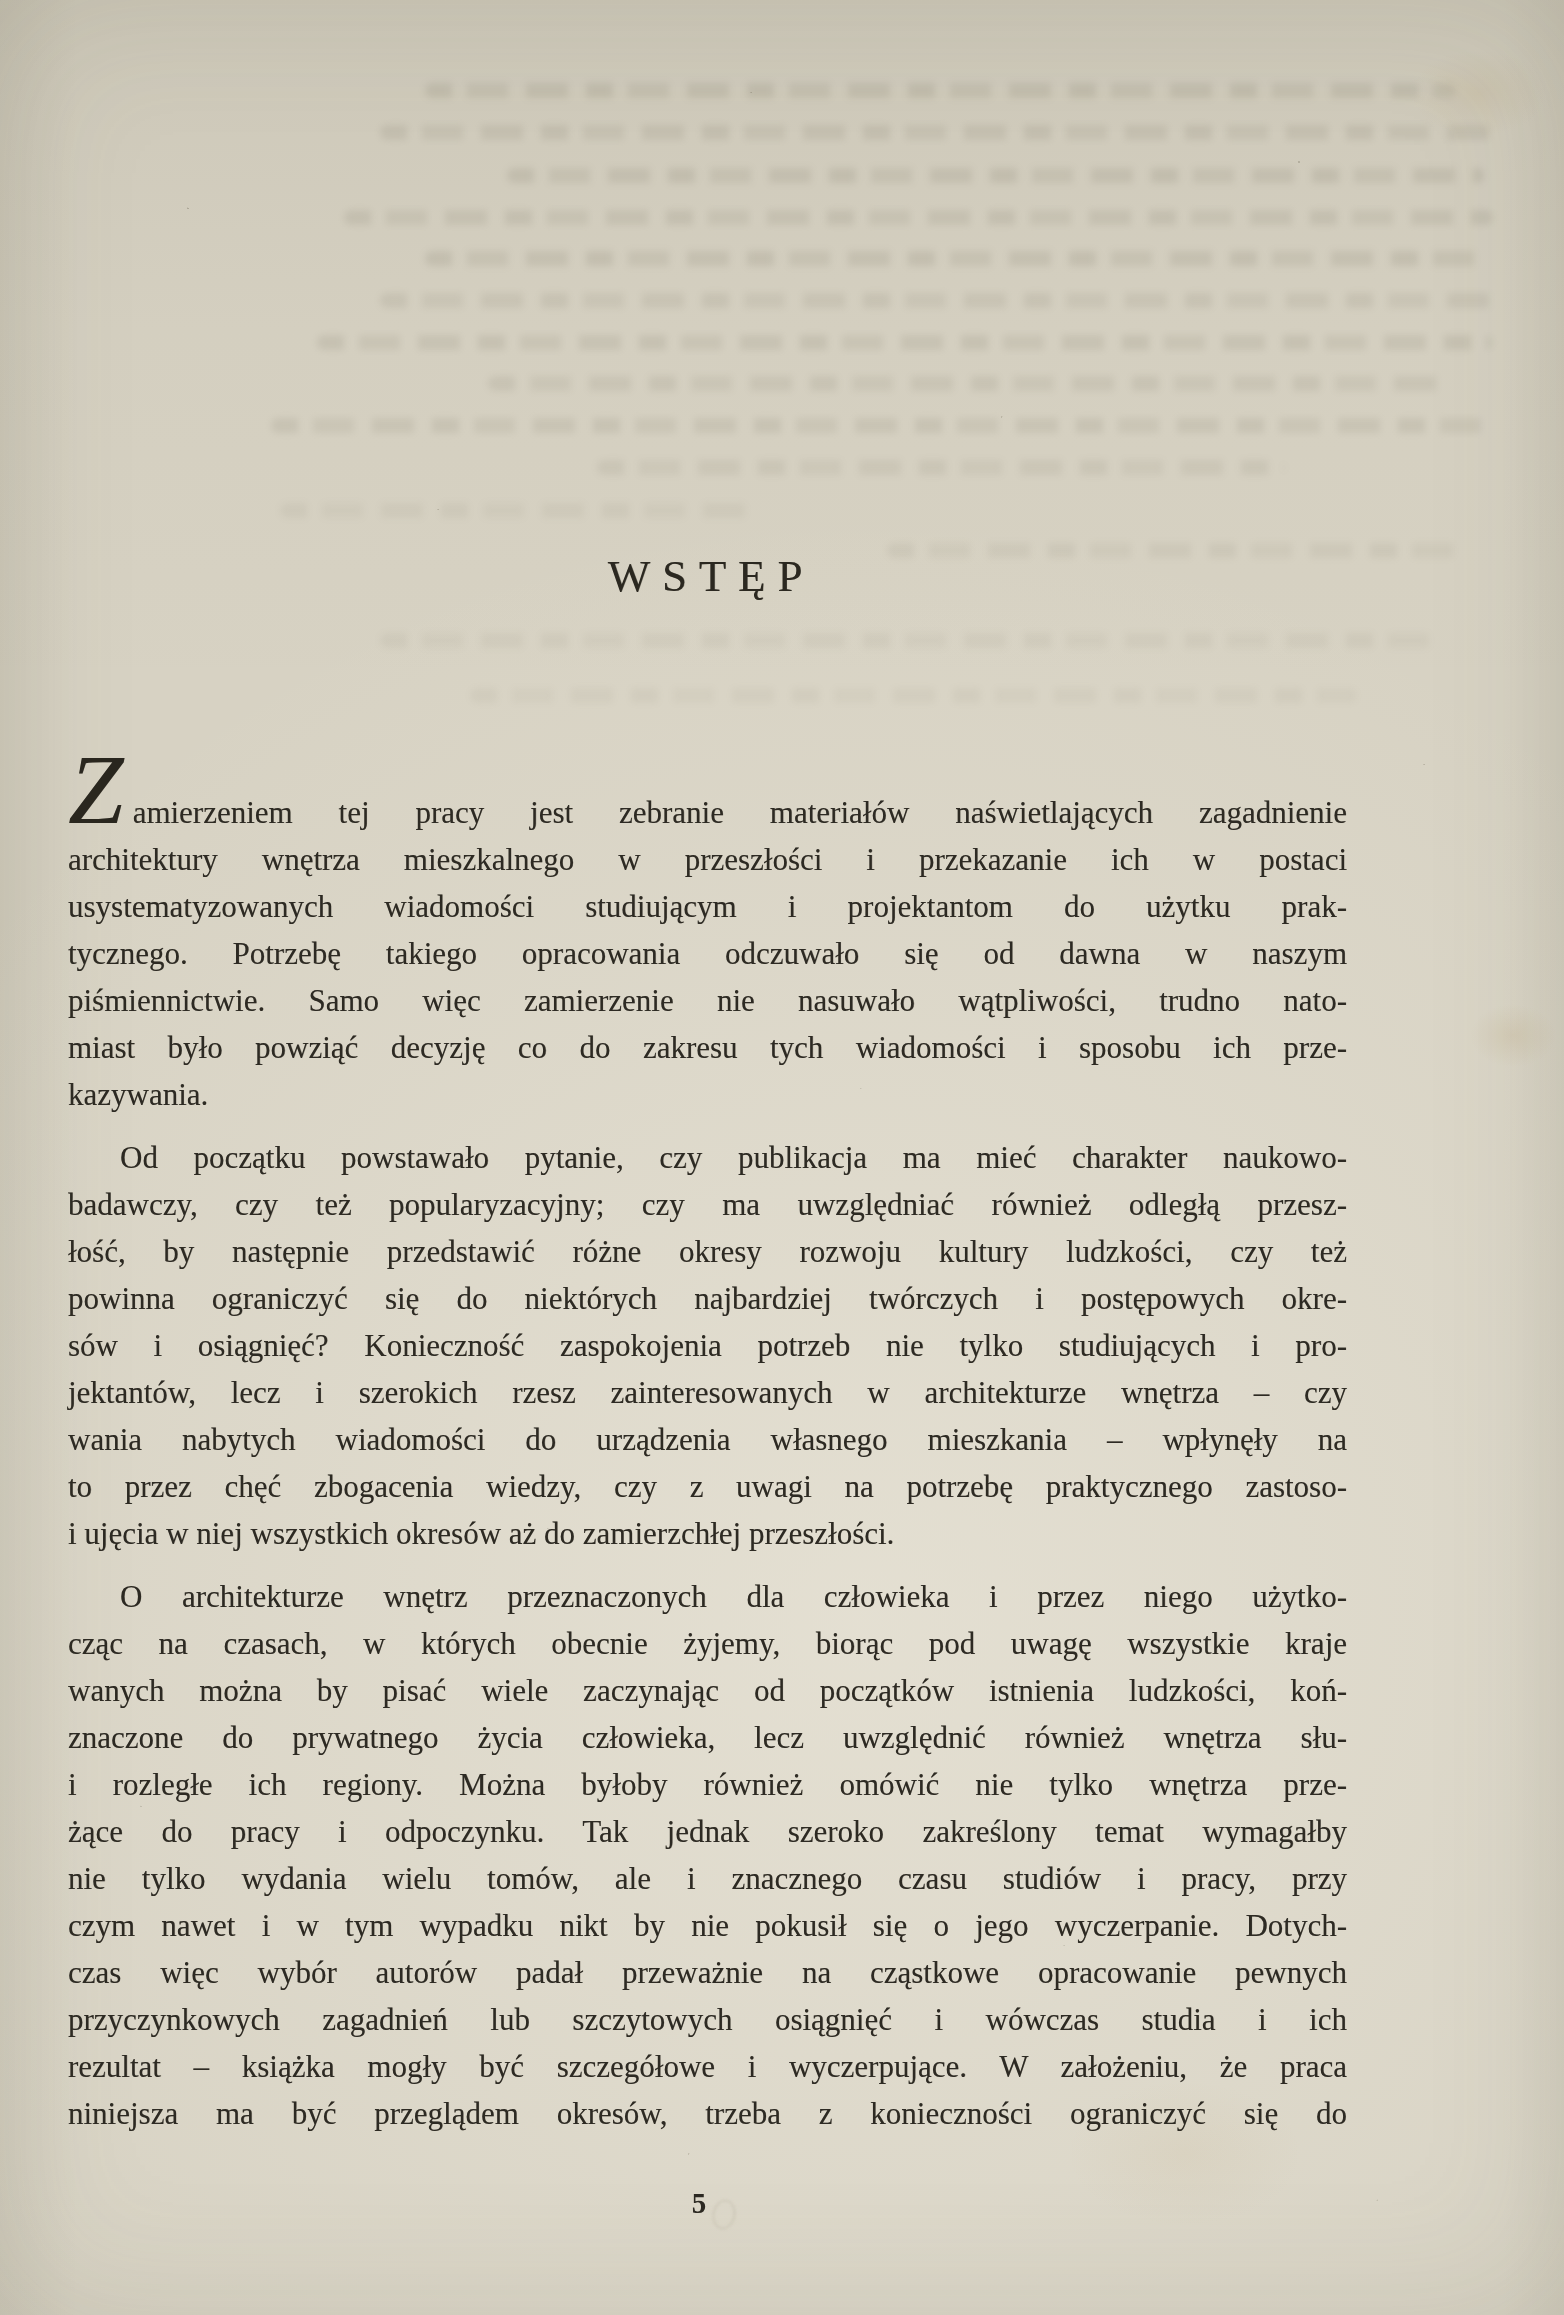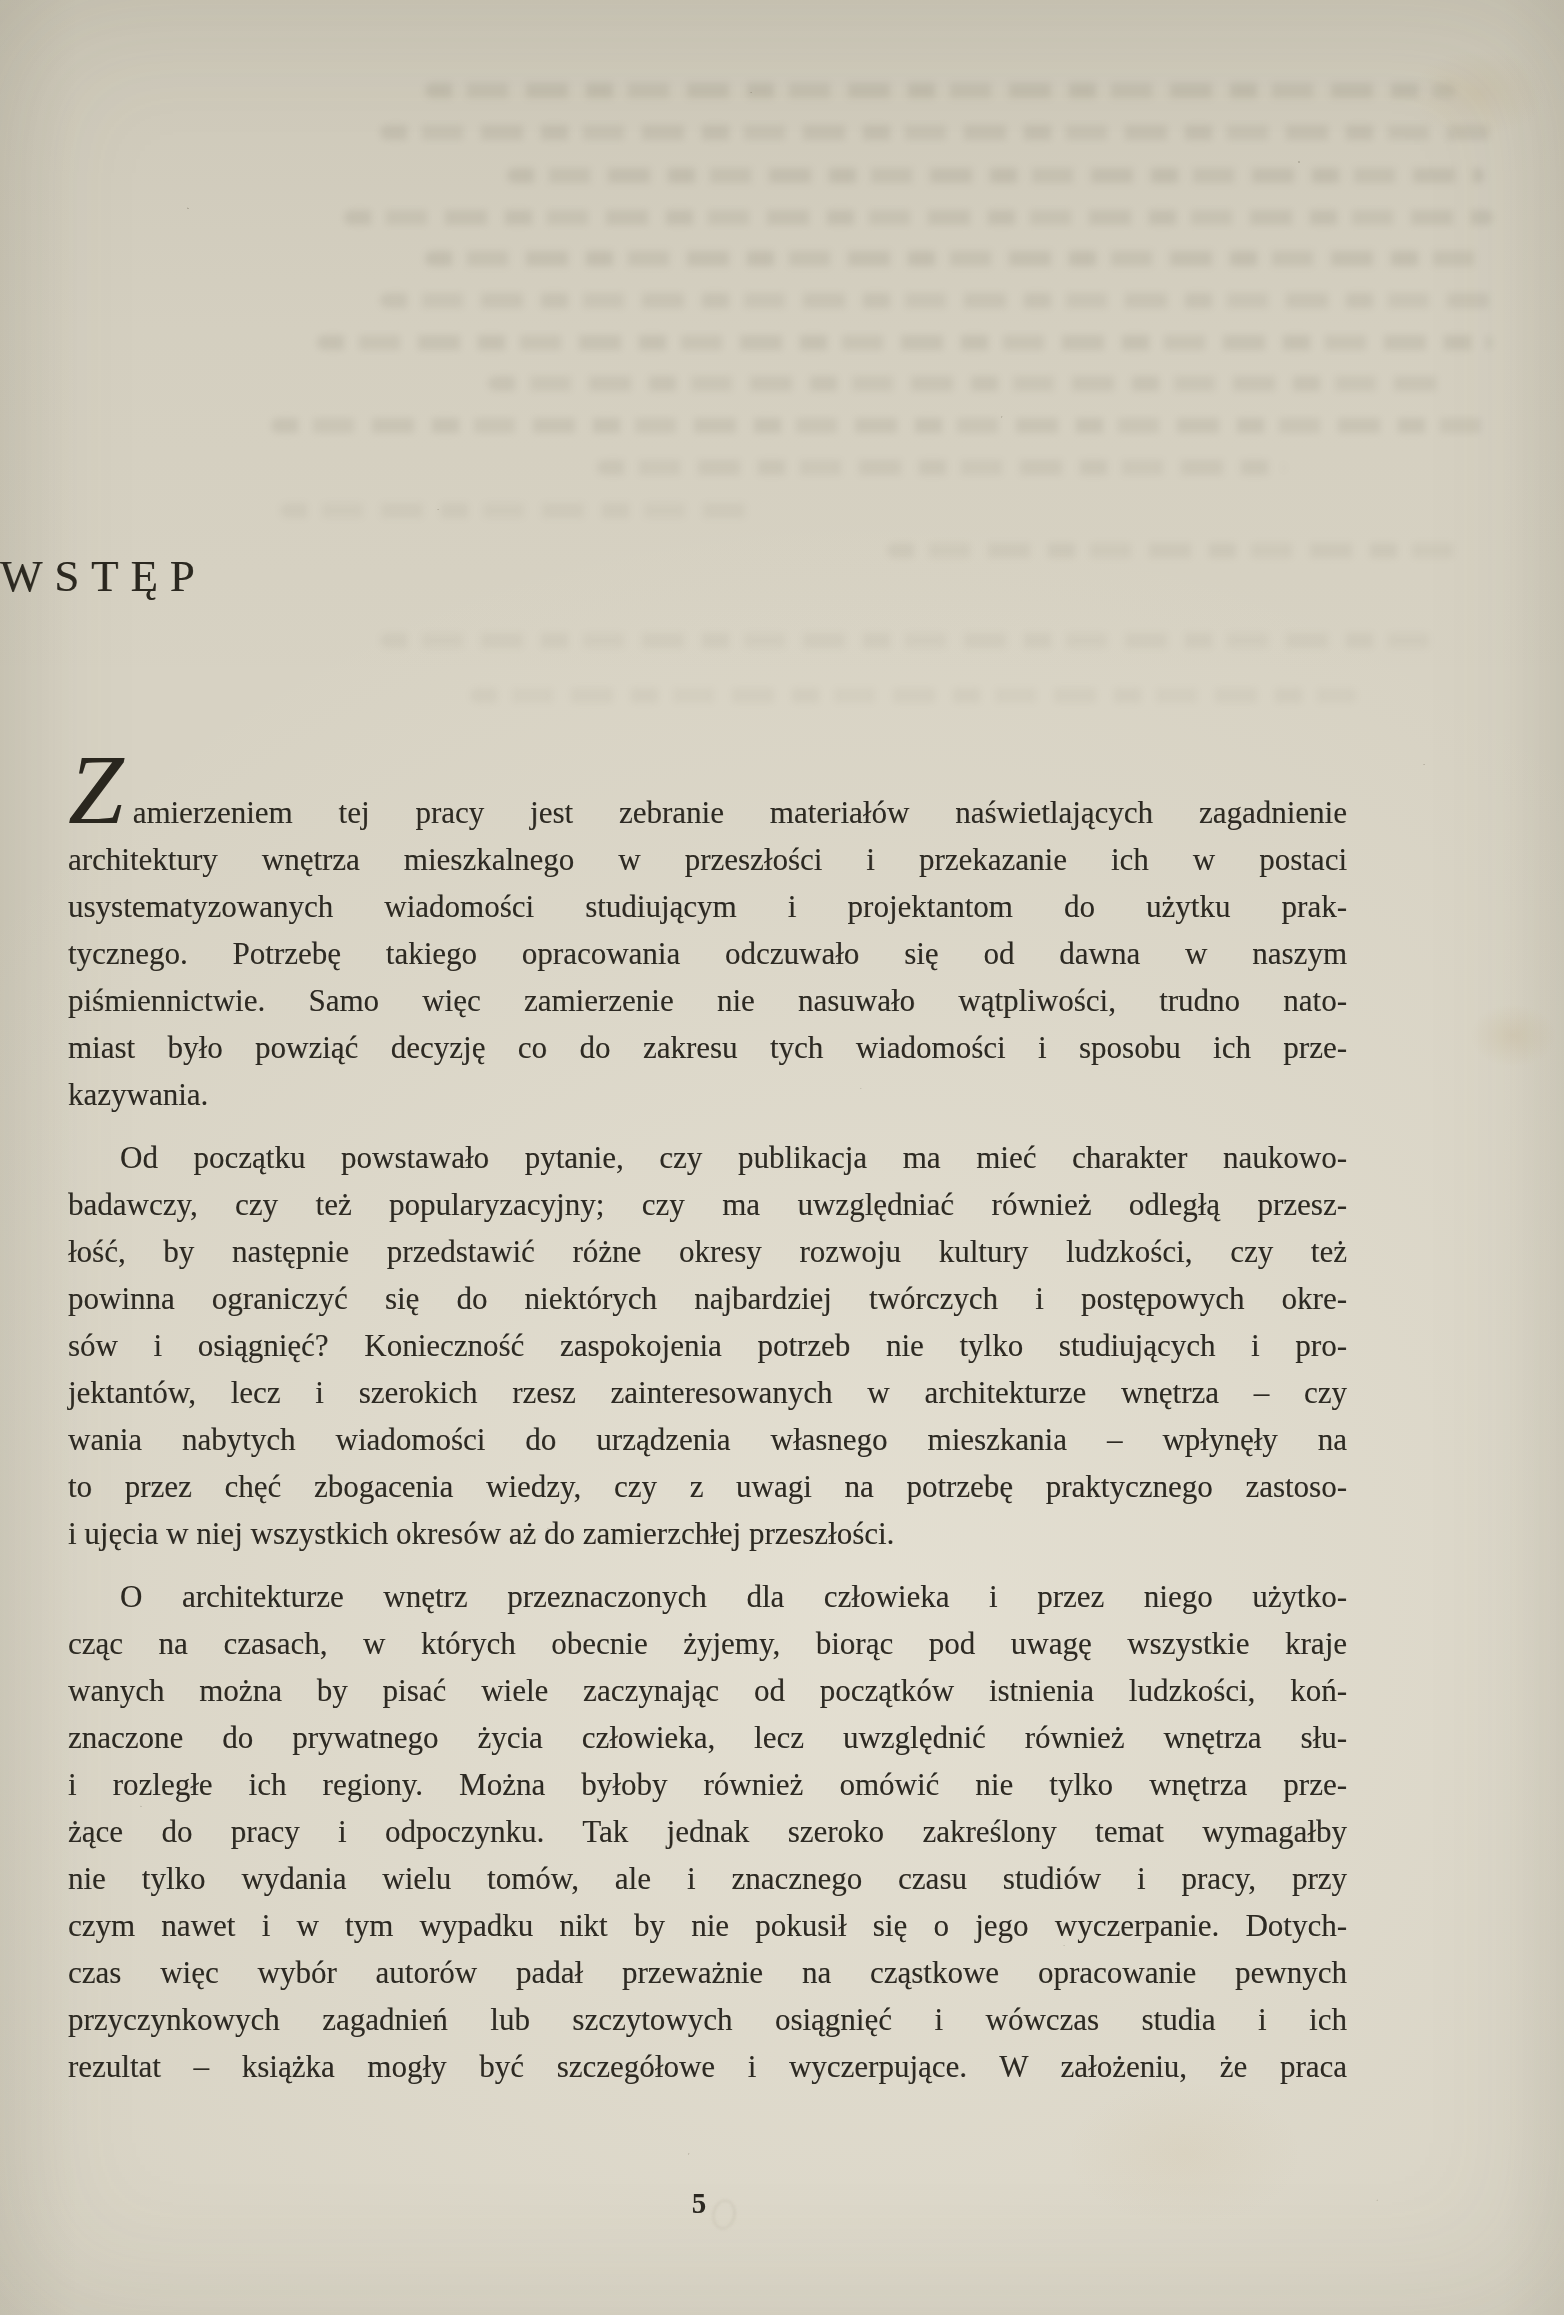--- a/index.html
+++ b/index.html
@@ -46,21 +46,21 @@
     background:repeating-linear-gradient(90deg,
       rgba(122,117,100,0.34) 0 27px, rgba(122,117,100,0) 27px 42px,
       rgba(122,117,100,0.27) 42px 83px, rgba(122,117,100,0) 83px 101px,
       rgba(122,117,100,0.31) 101px 143px, rgba(122,117,100,0) 143px 161px);
     filter:blur(3.6px);
   }
   .stain{position:absolute;border-radius:50%;pointer-events:none;}
   .page-title{
     position:absolute;left:0;top:550px;width:1422px;margin:0;
     font-size:45px;font-weight:400;letter-spacing:11.8px;
-    color:#2b2820;
+    text-align:center;color:#2b2820;
     text-shadow:0.4px 0.4px 0.5px rgba(43,40,32,.45);
   }
   .text-column{
     position:absolute;left:52px;top:773px;width:1311px;
     font-size:31px;line-height:47px;color:#2d2a23;
     text-shadow:0.3px 0.3px 0.5px rgba(45,40,32,.35);
   }
   .paragraph{margin:16px;}
   .line{
     height:47px;
@@ -138,20 +138,21 @@
         <div class="line">cząc na czasach, w których obecnie żyjemy, biorąc pod uwagę wszystkie kraje</div>
         <div class="line">wanych można by pisać wiele zaczynając od początków istnienia ludzkości, koń-</div>
         <div class="line">znaczone do prywatnego życia człowieka, lecz uwzględnić również wnętrza słu-</div>
         <div class="line">i rozległe ich regiony. Można byłoby również omówić nie tylko wnętrza prze-</div>
         <div class="line">żące do pracy i odpoczynku. Tak jednak szeroko zakreślony temat wymagałby</div>
         <div class="line">nie tylko wydania wielu tomów, ale i znacznego czasu studiów i pracy, przy</div>
         <div class="line">czym nawet i w tym wypadku nikt by nie pokusił się o jego wyczerpanie. Dotych-</div>
         <div class="line">czas więc wybór autorów padał przeważnie na cząstkowe opracowanie pewnych</div>
         <div class="line">przyczynkowych zagadnień lub szczytowych osiągnięć i wówczas studia i ich</div>
         <div class="line">rezultat – książka mogły być szczegółowe i wyczerpujące. W założeniu, że praca</div>
+        <div class="line">niniejsza ma być przeglądem okresów, trzeba z konieczności ograniczyć się do</div>
       </div>
     </div>
 
   <div class="page-number">5</div>
   <div class="smudge"></div>
 
   <div class="texture"></div>
   <div class="vignette"></div>
 </div>
 

